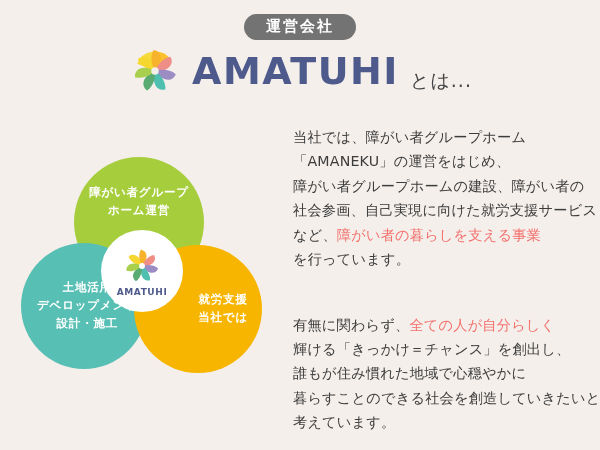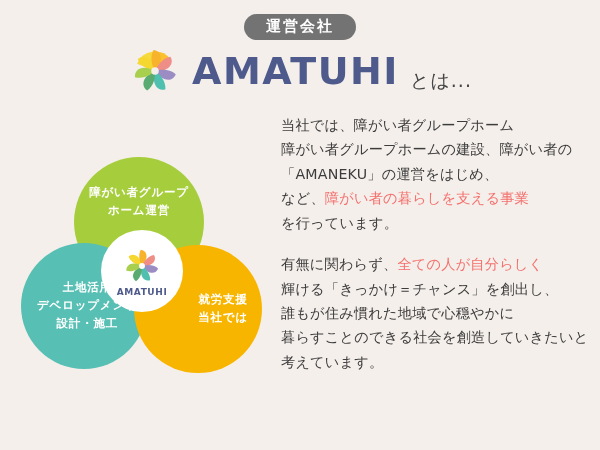--- a/index.html
+++ b/index.html
@@ -143,21 +143,21 @@
   #copy {
     position: absolute;
     left: 281px;
     top: 113px;
     width: 312px;
     font-size: 14.2px;
     line-height: 1.72;
     color: #3c3c3c;
     letter-spacing: 0.2px;
   }
-  #copy p { margin: 0; }
+  #copy p { margin: 12px; }
   #copy .gap { height: 17px; }
   .hl { color: #f4706d; text-align: right; }
   .ln { display: block; white-space: nowrap; }
 </style>
 </head>
 <body style="background: rgb(244, 239, 235);">
 
 <div id="badge-wrap">
   <span id="badge" style="background: #737373;">運営会社</span>
 </div>
@@ -226,22 +226,23 @@
         </g>
       </svg>
     </span>
     <span id="center-label">AMATUHI</span>
   </div>
 </div>
 
 <div id="copy">
   <p id="para1">
       <span class="ln"><span>当社では、障がい者グループホーム</span></span>
+      <span class="ln"><span>「AMANEKU」の運営をはじめ、</span></span>
       <span class="ln"><span>障がい者グループホームの建設、障がい者の</span></span>
-      <span class="ln"><span>「AMANEKU」の運営をはじめ、</span></span>
+      <span class="ln"><span>社会参画、自己実現に向けた就労支援サービス</span></span>
       <span class="ln"><span>など、</span><span class="hl" style="color: rgb(244, 112, 109);">障がい者の暮らしを支える事業</span></span>
       <span class="ln"><span>を行っています。</span></span>
     </p>
   <div class="gap"></div>
   <p id="para2">
       <span class="ln"><span>有無に関わらず、</span><span class="hl" style="color: rgb(244, 112, 109);">全ての人が自分らしく</span></span>
       <span class="ln"><span>輝ける「きっかけ＝チャンス」を創出し、</span></span>
       <span class="ln"><span>誰もが住み慣れた地域で心穏やかに</span></span>
       <span class="ln"><span>暮らすことのできる社会を創造していきたいと</span></span>
       <span class="ln"><span>考えています。</span></span>

